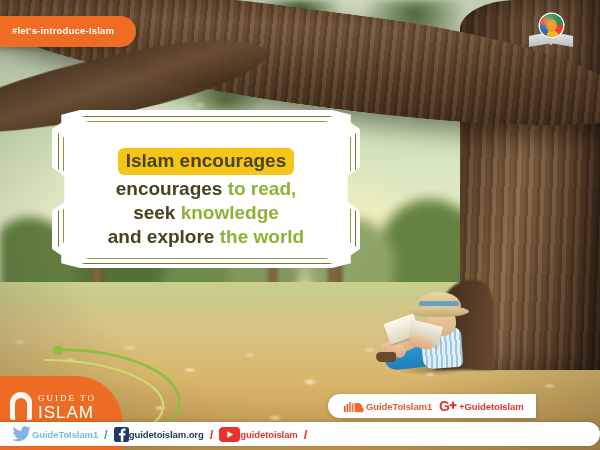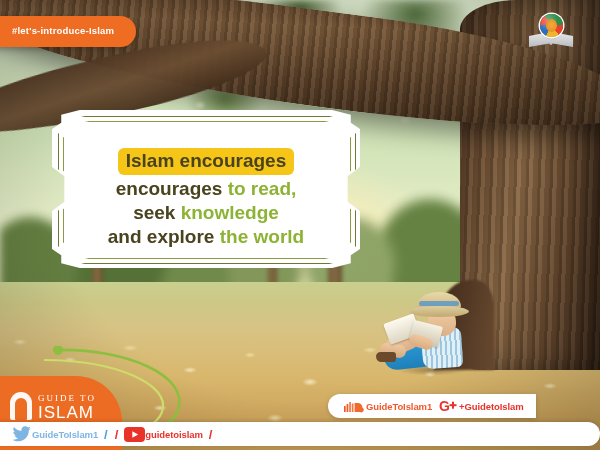--- a/index.html
+++ b/index.html
@@ -348,20 +348,29 @@
     <div class="sitem">
       <span class="ic">
         <svg width="20" height="16" viewBox="0 0 20 16">
           <path d="M19 2.2c-.7.3-1.4.5-2.2.6.8-.5 1.4-1.2 1.7-2.1-.8.4-1.6.8-2.5.9C15.3.8 14.3.3 13.2.3c-2.1 0-3.8 1.7-3.8 3.8 0 .3 0 .6.1.9C6.4 4.8 3.7 3.3 1.9 1 1.5 1.6 1.3 2.3 1.3 3c0 1.3.7 2.5 1.7 3.2-.6 0-1.2-.2-1.7-.5 0 1.8 1.3 3.3 3 3.7-.3.1-.7.1-1 .1-.2 0-.5 0-.7-.1.5 1.5 1.9 2.6 3.5 2.6C4.8 13.1 3.1 13.7 1.3 13.7H.6c1.6 1 3.6 1.6 5.7 1.6 6.8 0 10.5-5.6 10.5-10.5v-.5c.7-.5 1.4-1.2 1.9-2z" fill="#7fb5e3"></path>
         </svg>
       </span>
       <span class="shandle" style="color:#7fb5e3">GuideToIslam1</span>
     </div>
     <span class="sep-blue">/</span>
 
+    <div class="sitem">
+      <span class="ic">
+        <svg width="15" height="15" viewBox="0 0 15 15">
+          <rect width="15" height="15" rx="2.5" fill="#1f3864"></rect>
+          <path d="M9.4 14.4V8.6h1.9l.3-2.3H9.4V4.9c0-.6.2-1.1 1.1-1.1h1.2V1.7c-.2 0-1-.1-1.8-.1-1.8 0-3.1 1.1-3.1 3.2v1.5H4.9v2.3h1.9v5.8z" fill="#fff"></path>
+        </svg>
+      </span>
+      <span class="shandle" style="color:#1f3864">guidetoislam.org</span>
+    </div>
     <span class="sep">/</span>
 
     <div class="sitem">
       <span class="ic">
         <svg width="21" height="15" viewBox="0 0 21 15">
           <rect width="21" height="15" rx="4" fill="#e8322a"></rect>
           <path d="M8.3 4.2 L14.2 7.5 L8.3 10.8 Z" fill="#fff"></path>
         </svg>
       </span>
       <span class="shandle" style="color:#e8322a">guidetoislam</span>

